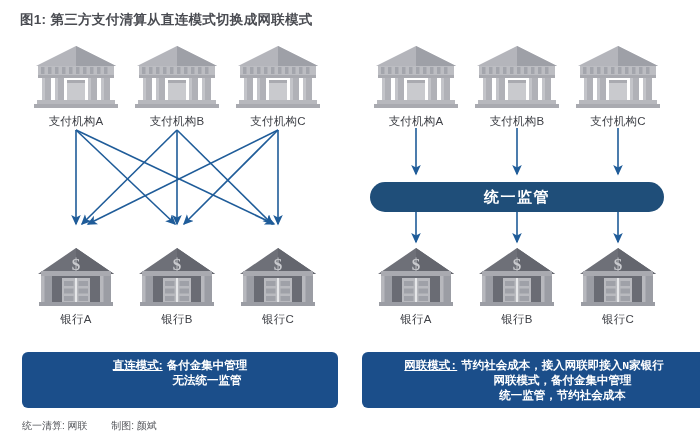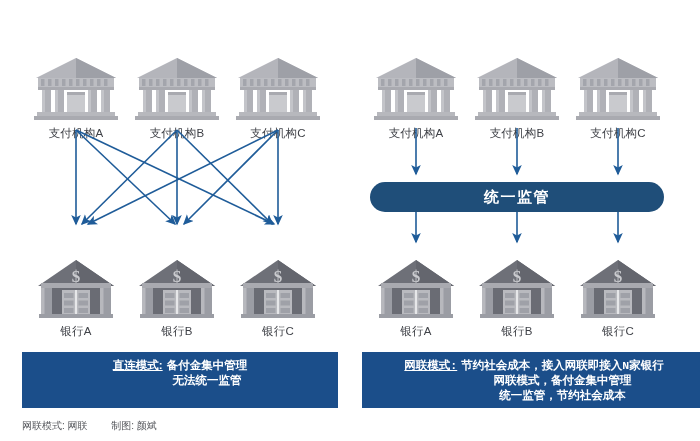--- a/index.html
+++ b/index.html
@@ -25,21 +25,21 @@
   .panel{position:absolute;top:42px;width:330px;height:300px;}
   #panel-left{left:12px;}
   #panel-right{left:352px;}
 
   
   .node-row{position:absolute;left:0;width:330px;height:96px;}
   .row-top{top:0;}
   .row-bottom{top:198px;}
 
   .node{
-    position:absolute;top:12px;width:96px;height:96px;
+    position:absolute;top:0;width:96px;height:96px;
     text-align:center;
   }
   .node.n0{left:16px;}
   .node.n1{left:117px;}
   .node.n2{left:218px;}
 
   .node-icon{
     width:96px;height:70px;display:block;
   }
   .node-label{
@@ -62,21 +62,21 @@
     color:#ffffff;
     font-size:15px;font-weight:bold;
     line-height:30px;text-align:center;
     letter-spacing:1.5px;
   }
 
   
   .summary{
     position:absolute;top:352px;height:56px;
     background:#1b4e8a;
-    border-radius:0;
+    border-radius:6px;
     color:#ffffff;
   }
   #summary-left{left:22px;width:316px;}
   #summary-right{left:362px;width:344px;font-family:Liberation Mono, monospace;}
 
   .summary-inner{
     display:flex;align-items:flex-start;justify-content:center;
     height:100%;padding-top:6px;box-sizing:border-box;
   }
   .summary-key{
@@ -98,20 +98,21 @@
     position:absolute;left:22px;top:419px;
     font-size:10px;color:#55575c;white-space:nowrap;
   }
   #footer .sep{display:inline-block;width:18px;}
 </style>
 </head>
 <body>
 
 <div id="figure">
 
+  <div id="title">图1: 第三方支付清算从直连模式切换成网联模式</div>
 
   <div class="panel" id="panel-left">
 
     <div class="node-row row-top">
 
       <div class="node n0">
         <svg class="node-icon" viewBox="0 0 96 70">
           <polygon points="48,4 88,24 8,24" fill="#b4b5bb"></polygon>
           <polygon points="48,4 88,24 48,24" fill="#9ea0a7"></polygon>
           <rect x="10" y="24" width="76" height="9" fill="#bcbdc2"></rect>
@@ -536,18 +537,18 @@
       <div class="summary-key">网联模式:</div>
       <div class="summary-lines">
         <div>节约社会成本，接入网联即接入N家银行</div>
         <div>网联模式，备付金集中管理</div>
         <div>统一监管，节约社会成本</div>
       </div>
     </div>
   </div>
 
   <div id="footer">
-    <span>网联模式: 网联</span>
+    <span>统一清算: 网联</span>
     <span class="sep"></span>
     <span>制图: 颜斌</span>
   </div>
 
 </div>
 
 </body></html>

